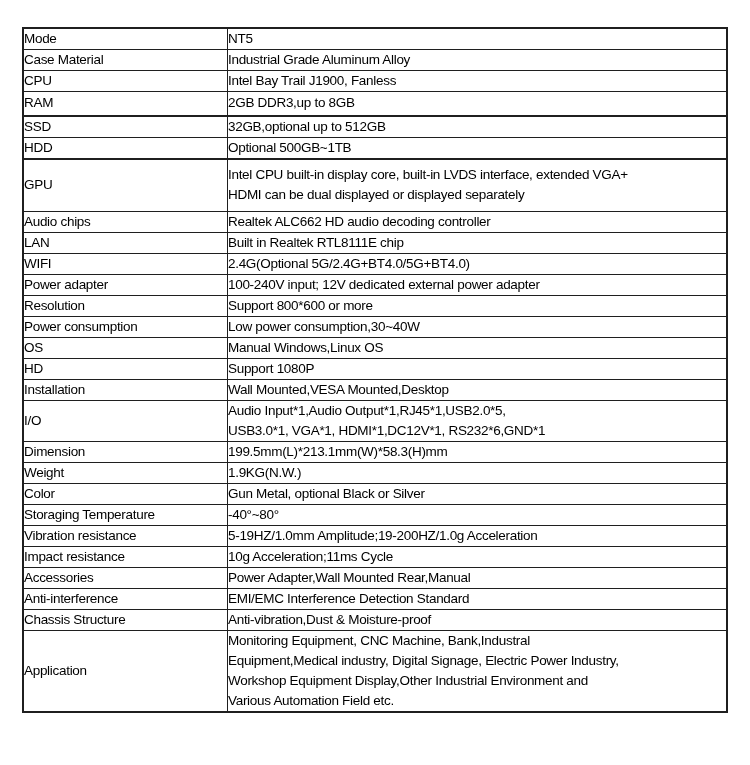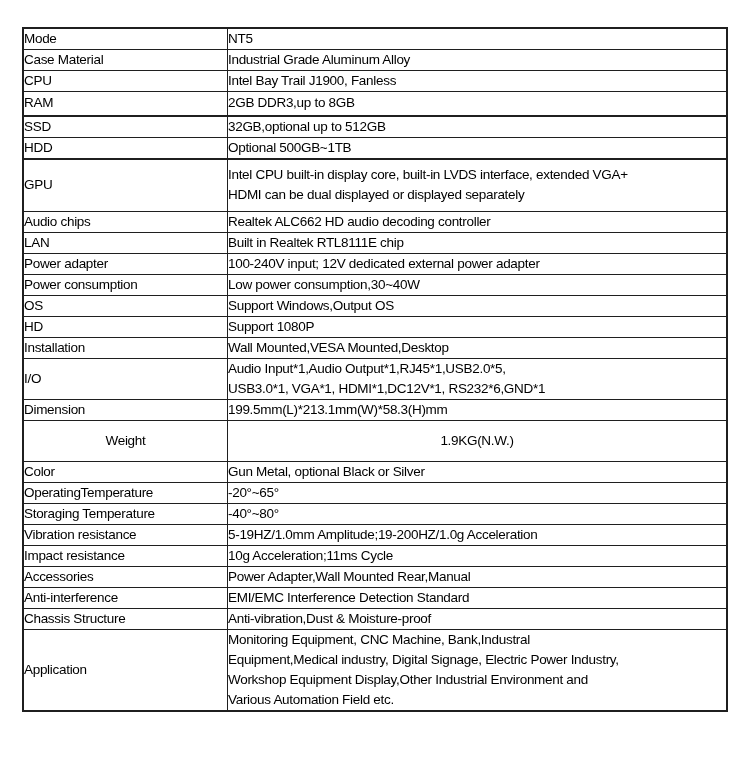--- a/index.html
+++ b/index.html
@@ -46,21 +46,21 @@
   
   tbody tr              { height: 20px; }
   tbody tr:nth-child(3) { height: 15px; }
   tbody tr:nth-child(4) { height: 24px; margin-top: 40px; }
   tbody tr:nth-child(5) { height: 22px; }
   tbody tr:nth-child(6) { height: 19px; margin-top: 20px; }
   tbody tr:nth-child(7) { height: 52px; margin-top: 32px; }
   tbody tr:nth-child(8) { height: 19px; }
   tbody tr:nth-child(9) { height: 19px; }
   tbody tr:nth-child(16){ height: 21px; }
-  tbody tr:nth-child(17){ height: 41px; text-align: center; }
+  tbody tr:nth-child(17){ height: 41px; }
   tbody tr:nth-child(23){ height: 21px; }
   tbody tr:nth-child(27){ height: 21px; }
   tbody tr:nth-child(28){ height: 29px; }
   tbody tr:nth-child(29){ height: 87px; }
   
   tbody tr:nth-child(4) td { border-bottom-width: 2px; }
   tbody tr:nth-child(6) td { border-bottom-width: 2px; }
 </style>
 </head>
 <body>
@@ -106,35 +106,43 @@
   <tr>
     <td class="label-cell">Audio chips</td>
     <td class="value-cell">Realtek ALC662 HD audio decoding controller</td>
   </tr>
 
   <tr>
     <td class="label-cell">LAN</td>
     <td class="value-cell">Built in Realtek RTL8111E chip</td>
   </tr>
 
+  <tr>
+    <td class="label-cell">WIFI</td>
+    <td class="value-cell">2.4G(Optional 5G/2.4G+BT4.0/5G+BT4.0)</td>
+  </tr>
 
   <tr>
     <td class="label-cell">Power adapter</td>
     <td class="value-cell">100-240V input; 12V dedicated external power adapter</td>
   </tr>
 
+  <tr>
+    <td class="label-cell">Resolution</td>
+    <td class="value-cell">Support 800*600 or more</td>
+  </tr>
 
   <tr>
     <td class="label-cell">Power consumption</td>
     <td class="value-cell">Low power consumption,30~40W</td>
   </tr>
 
   <tr>
     <td class="label-cell">OS</td>
-    <td class="value-cell">Support Windows,Output OS</td>
+    <td class="value-cell">Manual Windows,Linux OS</td>
   </tr>
 
   <tr>
     <td class="label-cell">HD</td>
     <td class="value-cell">Support 1080P</td>
   </tr>
 
   <tr>
     <td class="label-cell">Installation</td>
     <td class="value-cell">Wall Mounted,VESA Mounted,Desktop</td>
@@ -154,24 +162,20 @@
   <tr>
     <td class="label-cell">Weight</td>
     <td class="value-cell">1.9KG(N.W.)</td>
   </tr>
 
   <tr>
     <td class="label-cell">Color</td>
     <td class="value-cell">Gun Metal, optional Black or Silver</td>
   </tr>
 
-  <tr>
-    <td class="label-cell">OperatingTemperature</td>
-    <td class="value-cell">-20°~65°</td>
-  </tr>
 
   <tr>
     <td class="label-cell">Storaging Temperature</td>
     <td class="value-cell">-40°~80°</td>
   </tr>
 
 
   <tr>
     <td class="label-cell">Vibration resistance</td>
     <td class="value-cell">5-19HZ/1.0mm Amplitude;19-200HZ/1.0g Acceleration</td>

